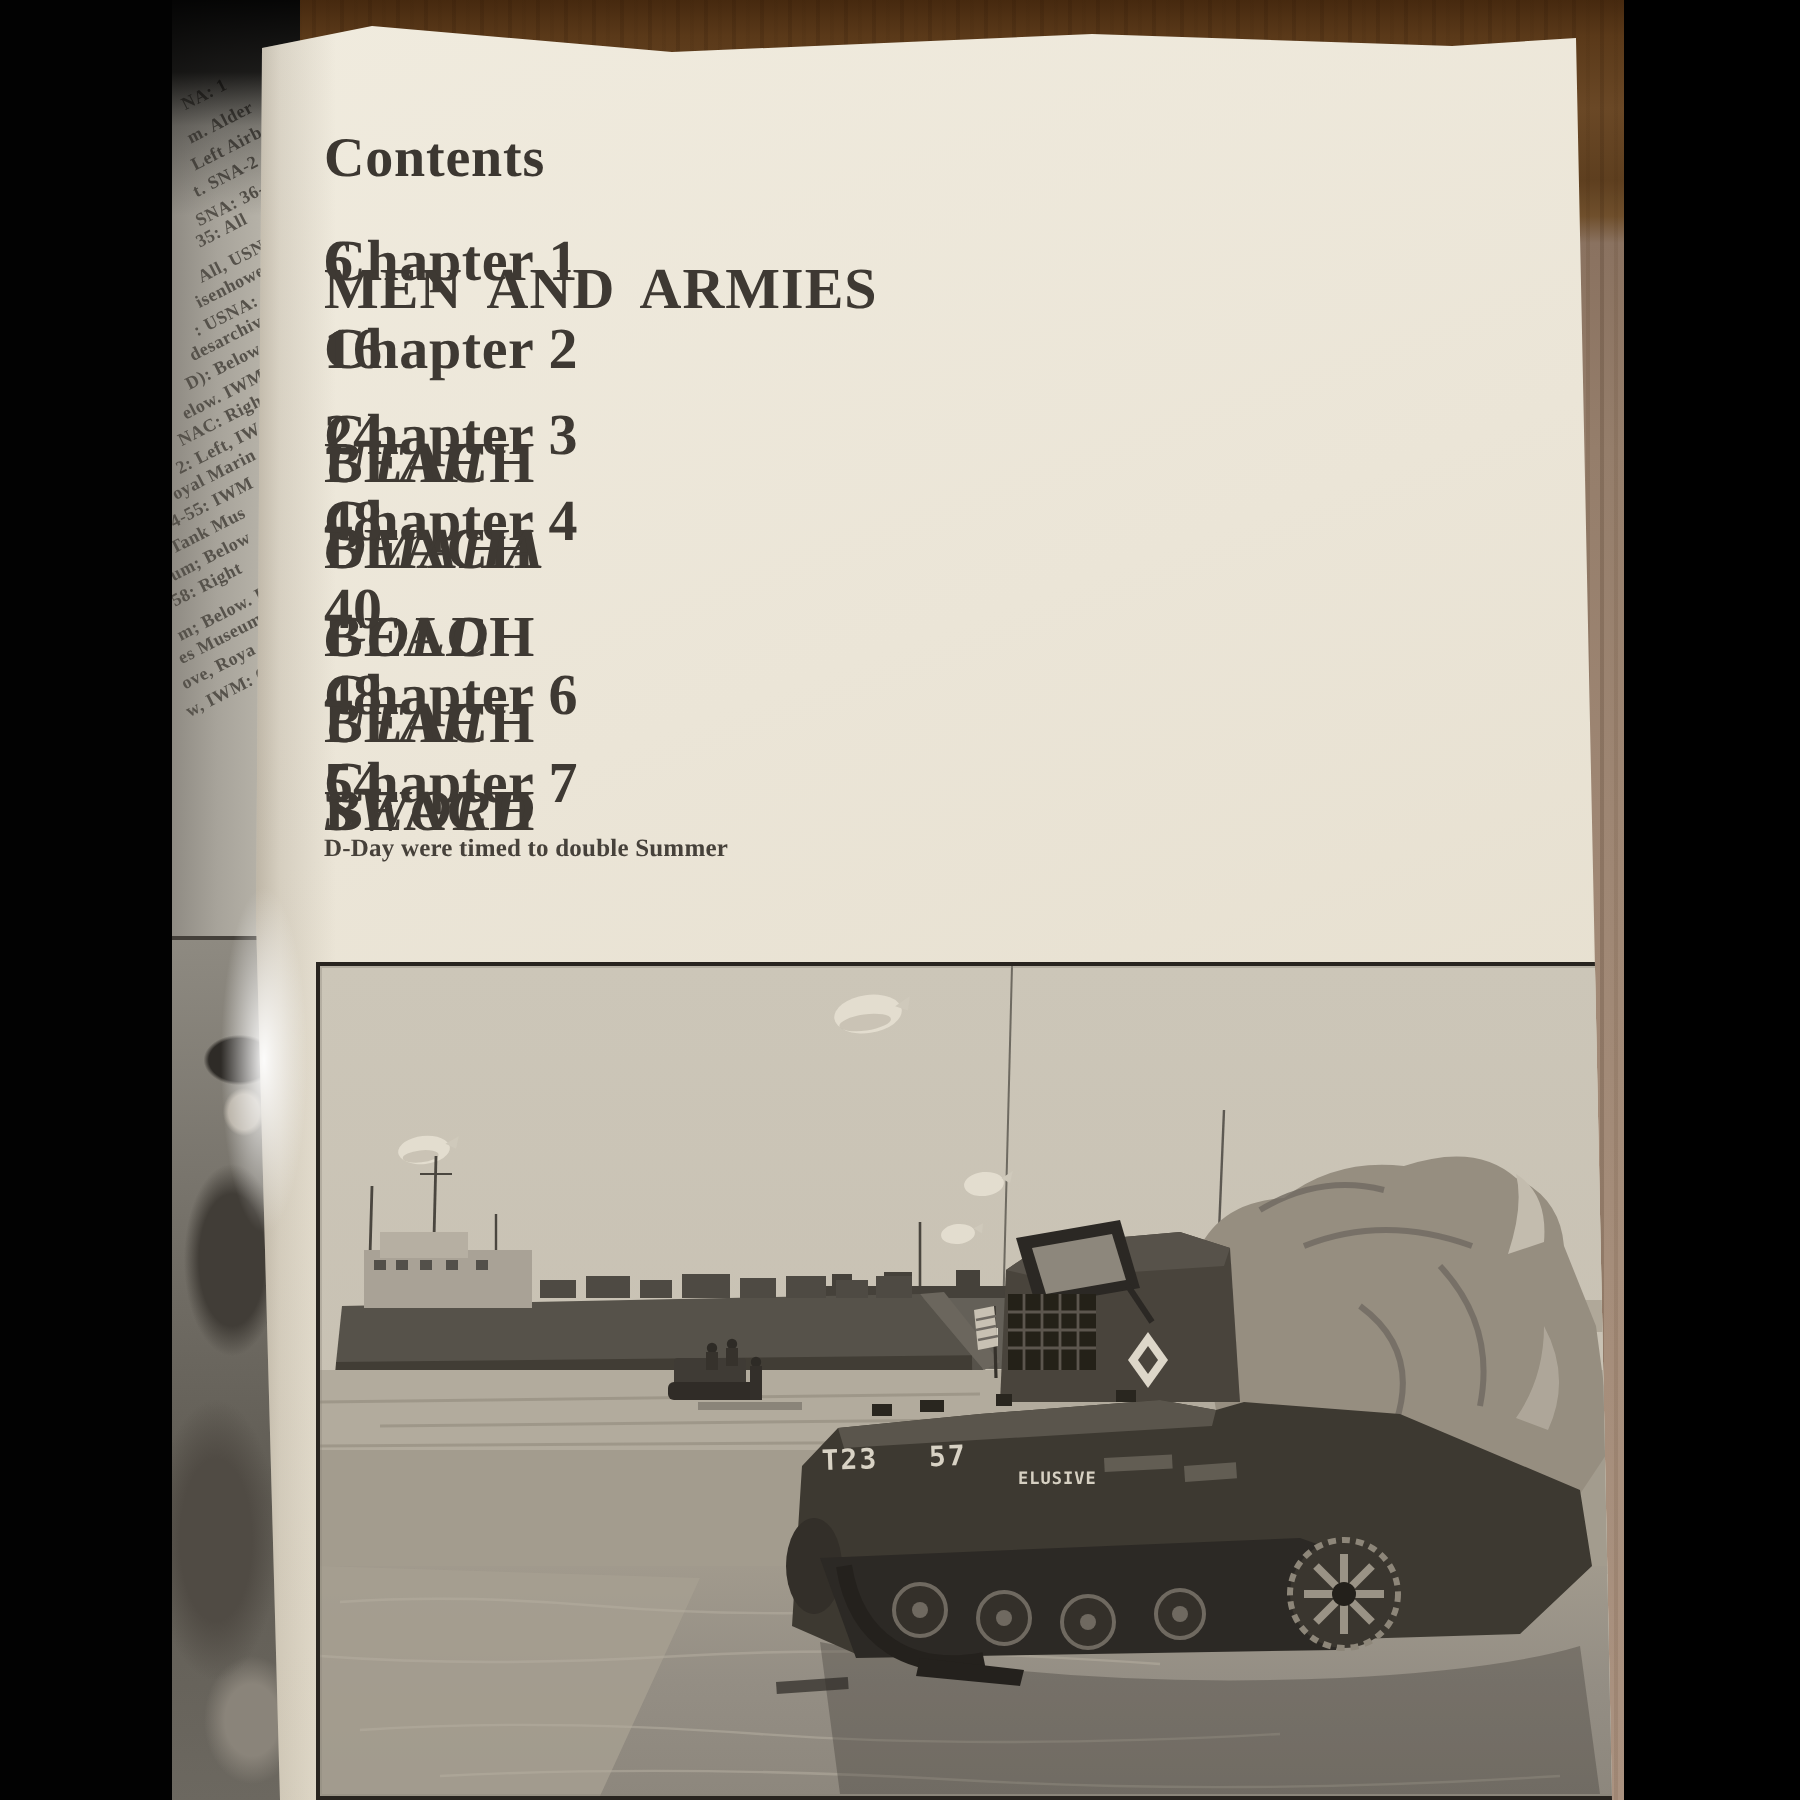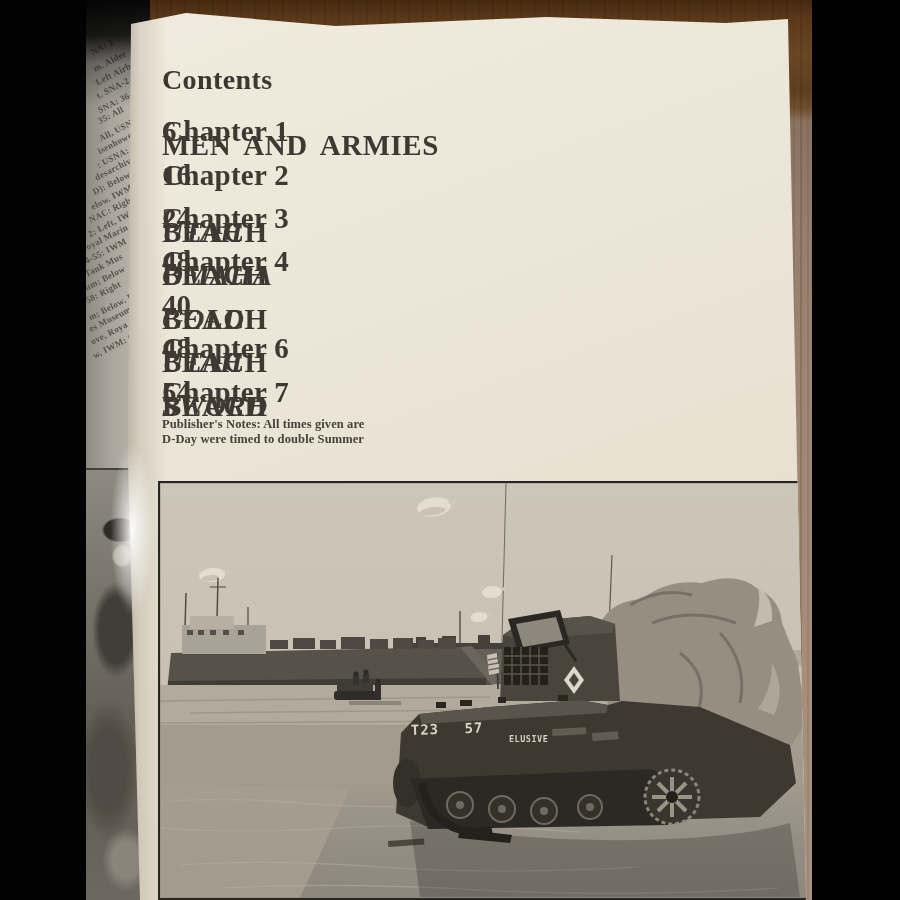--- a/index.html
+++ b/index.html
@@ -134,21 +134,20 @@
         <span class="pg">48</span>
       </div>
       <div class="row" style="position:relative">
         <span class="ch">Chapter 7</span>
         <span class="ti"><i class="t-it">SWORD</i><span style="position:static">BEACH</span></span>
         <span class="pg">54</span>
       </div>
     </div>
 
     <div class="notes">
-      <div>Publisher's Notes: All times given are</div>
       <div>D-Day were timed to double Summer</div>
     </div>
 
     <div class="photo">
       <svg width="646" height="415" viewBox="0 0 646 415" xmlns="http://www.w3.org/2000/svg">
         <defs>
           <linearGradient id="sky" x1="0" y1="0" x2="0" y2="1">
             <stop offset="0" stop-color="#ccc6b8"></stop>
               <stop offset=".7" stop-color="#c7c0b2"></stop>
               <stop offset="1" stop-color="#c2bbac"></stop>

